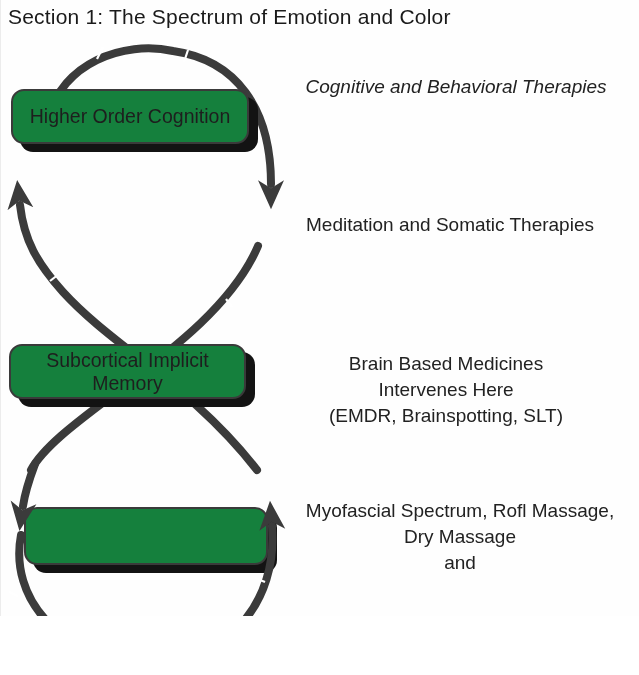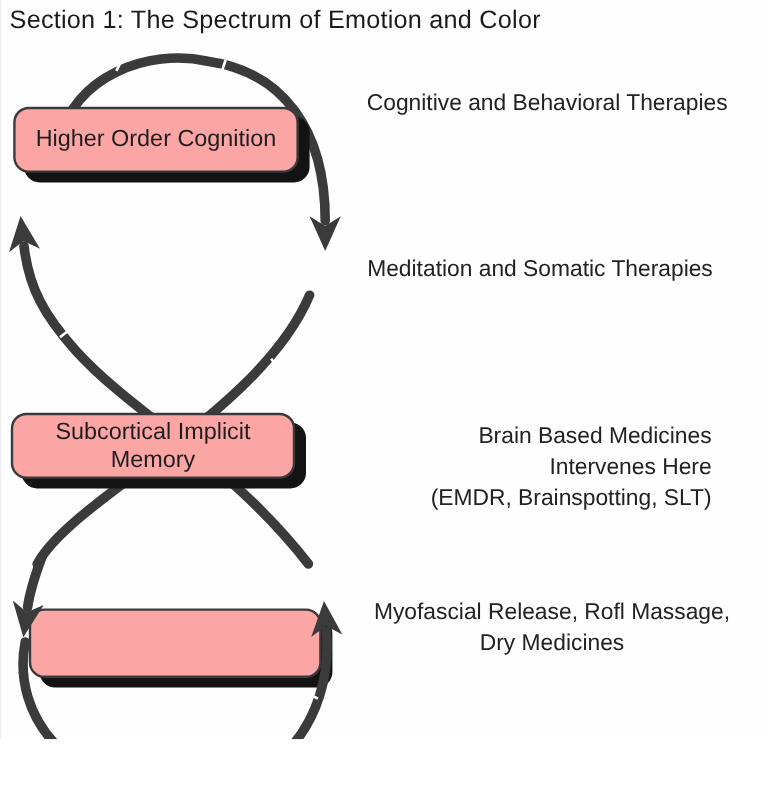--- a/index.html
+++ b/index.html
@@ -7,36 +7,36 @@
     position:relative;width:639px;height:616px;background:#fefefe;
     font-family:"Liberation Sans",sans-serif;overflow:hidden;
     border-left:1px solid #ececec;box-sizing:border-box;
   }
   .title{
     position:absolute;left:7px;top:5px;font-size:21px;color:#1a1a1a;
     letter-spacing:.2px;font-weight:400;
   }
   svg.layer{position:absolute;left:0;top:0;pointer-events:none;}
   .node{
-    position:absolute;background:#fca5a5;border:2px solid #3a3a3a;
+    position:absolute;background:#15803d;border:2px solid #3a3a3a;
     border-radius:13px;box-shadow:9px 8px 0 #131313;
     display:flex;flex-direction:column;align-items:center;justify-content:center;
     color:#1e1e1e;text-align:center;z-index:2;
   }
   .node .ln{white-space:nowrap;}
   #node1{left:10px;top:89px;width:234px;height:51px;font-size:19.5px;}
   #node2{left:8px;top:332px;width:233px;height:51px;font-size:19.5px;line-height:23px;margin-top:12px;}
   #node3{left:23px;top:507px;width:240px;height:54px;font-size:17.5px;line-height:24px;}
   .rlabel{
     position:absolute;color:#222222;text-align:center;font-size:19px;z-index:2;
   }
   .rlabel .ln{white-space:nowrap;}
-  #label1{left:286px;top:76px;width:338px;}
+  #label1{left:286px;top:76px;width:338px;font-style:italic;}
   #label2{left:286px;top:214px;width:326px;}
-  #label3{left:298px;top:351px;width:294px;line-height:26px;text-align:right;}
+  #label3{left:298px;top:351px;width:294px;line-height:26px;}
   #label4{left:291px;top:498px;width:336px;line-height:26px;}
   .stroke{fill:none;stroke:#3b3b3b;stroke-width:8;stroke-linecap:round;}
   .nick{stroke:#ffffff;stroke-width:2.2;stroke-linecap:butt;}
 </style>
 </head>
 <body>
 
 <div id="page">
 
   <div class="title">Section 1: The Spectrum of Emotion and Color</div>
@@ -77,22 +77,23 @@
     <div class="ln">Meditation and Somatic Therapies</div>
   </div>
 
   <div class="rlabel" id="label3">
     <div class="ln">Brain Based Medicines</div>
     <div class="ln">Intervenes Here</div>
     <div class="ln">(EMDR, Brainspotting, SLT)</div>
   </div>
 
   <div class="rlabel" id="label4">
-    <div class="ln">Myofascial Release, Rofl Massage,</div>
-    <div class="ln">Dry Medicines</div>
+    <div class="ln">Myofascial Spectrum, Rofl Massage,</div>
+    <div class="ln">Dry Massage</div>
+    <div class="ln">and</div>
   </div>
 
   <svg class="layer" width="639" height="675" viewBox="0 0 639 675" style="z-index:3">
     <defs>
       <marker id="ah2" viewBox="0 0 12 12" refX="1.5" refY="6" markerWidth="30" markerHeight="30" markerUnits="userSpaceOnUse" orient="auto">
         <path d="M 0 0.8 L 11.6 6 L 0 11.2 L 3.2 6 Z" fill="#3b3b3b"></path>
       </marker>
     </defs>
     <path class="stroke" marker-end="url(#ah2)" d="M 34 464 C 28 480, 24 492, 22 506"></path>
     <path class="stroke" marker-end="url(#ah2)" d="M 20 535 C 8 598, 58 657, 142 661 C 228 665, 277 601, 271 526"></path>

